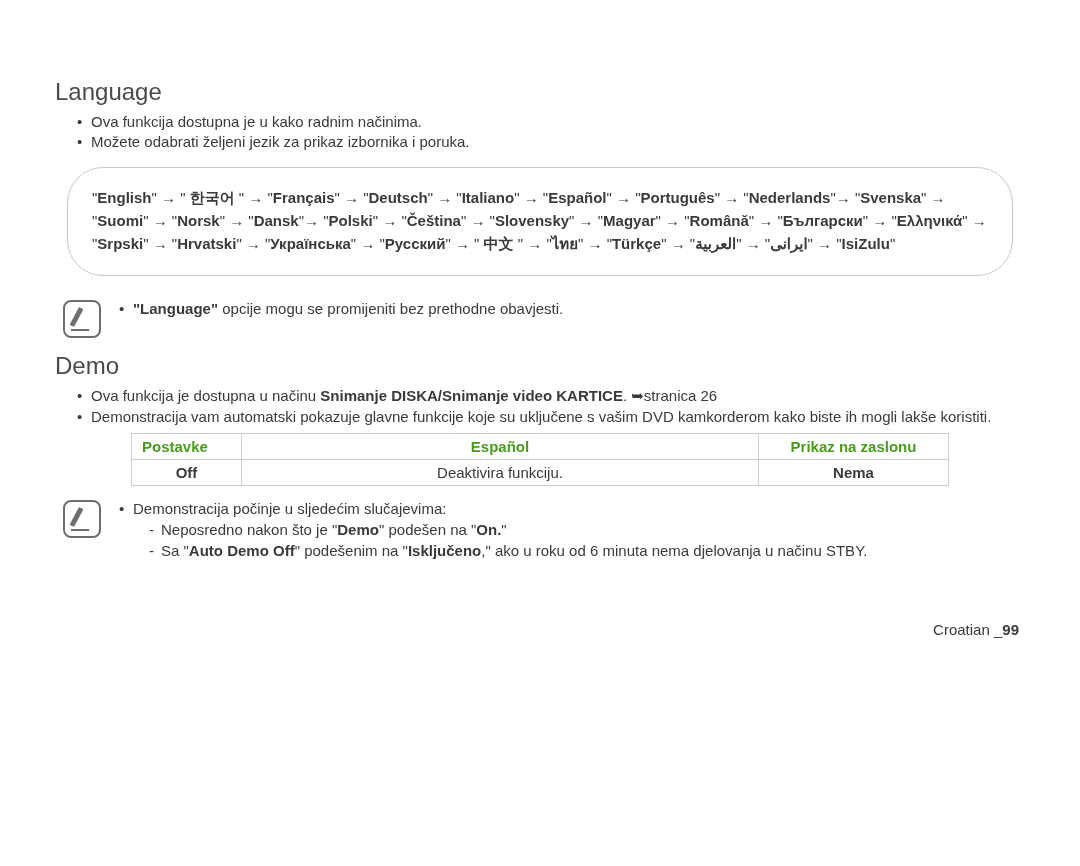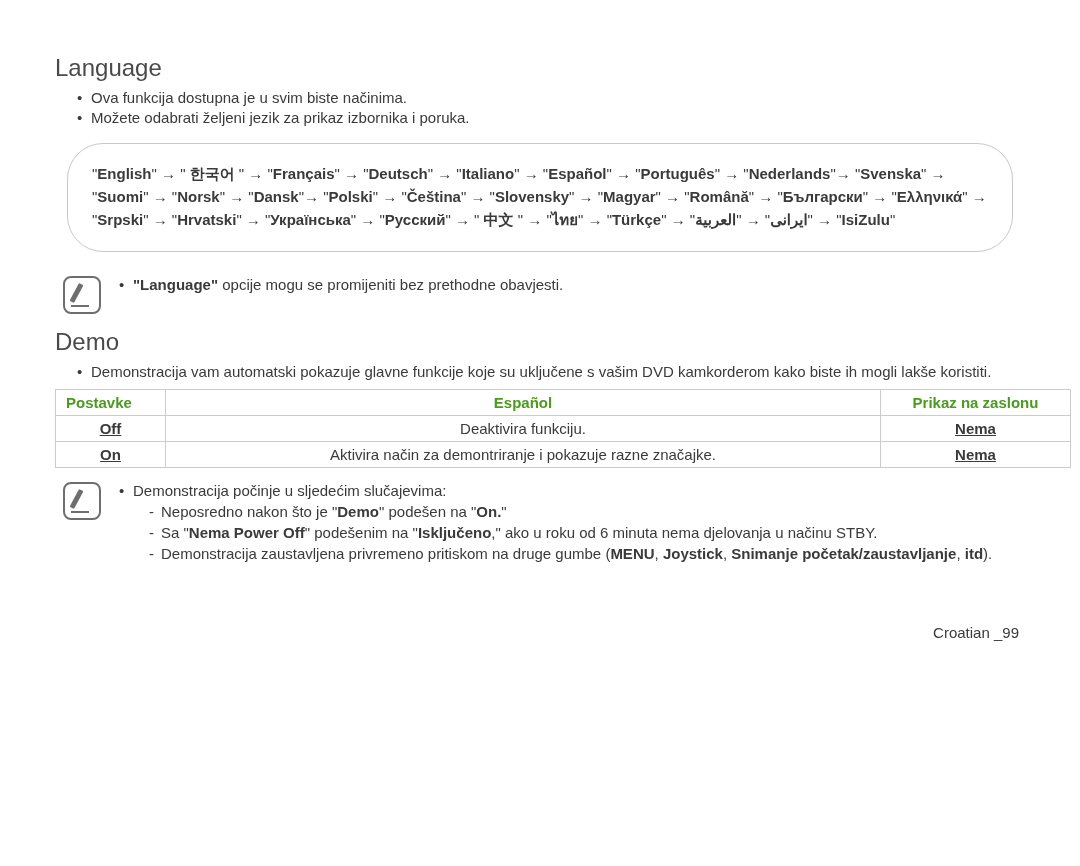--- a/index.html
+++ b/index.html
@@ -7,20 +7,21 @@
     padding: 0;
     background: #fff;
     font-family: Arial, Helvetica, sans-serif;
     color: #3a3a3a;
     width: 1080px;
     height: 866px;
     box-sizing: border-box;
   }
   .page {
     padding: 54px 55px 30px 55px;
+    margin-top: 24px;
   }
   .section-title {
     font-size: 24px;
     font-weight: 400;
     color: #4a4a4a;
     margin-bottom: 6px;
   }
   ul.bullets {
     list-style: none;
     margin: 0 0 14px 0;
@@ -125,21 +126,21 @@
     font-size: 15px;
     line-height: 1.35;
   }
   .demo-bullets li:before {
     content: "•";
     position: absolute;
     left: -14px;
   }
 
   table.demo-table {
-    width: 1016px;
+    width: 818px;
     margin: 6px auto 12px auto;
     border-collapse: collapse;
     font-size: 15px;
   }
   table.demo-table th, table.demo-table td {
     border: 1px solid #ccc;
     padding: 4px 10px;
     text-align: center;
   }
   table.demo-table th {
@@ -147,43 +148,42 @@
     font-weight: bold;
     text-align: center;
     background: #fff;
   }
   table.demo-table th:first-child {
     text-align: left;
   }
   table.demo-table td.center {
     text-align: center;
     font-weight: bold;
-    text-decoration: underline;
   }
   .col-a { width: 110px; }
   .col-c { width: 190px; }
 
   .footer {
     text-align: right;
     font-size: 15px;
     color: #3a3a3a;
     margin-top: 60px;
     padding-right: 6px;
   }
-  .footer .n { font-weight: normal; }
+  .footer .n { font-weight: bold; }
 </style>
 </head>
 <body>
 
 <div class="page">
 
   <div class="section-title">Language</div>
 
   <ul class="bullets">
-    <li>Ova funkcija dostupna je u svim biste načinima.</li>
+    <li>Ova funkcija dostupna je u kako radnim načinima.</li>
     <li>Možete odabrati željeni jezik za prikaz izbornika i poruka.</li>
   </ul>
 
   <div class="lang-box">
     <span>"<b>English</b>" → " <b>한국어</b> " → "<b>Français</b>" → "<b>Deutsch</b>" → "<b>Italiano</b>" → "<b>Español</b>" → "<b>Português</b>" → "<b>Nederlands</b>"→ "<b>Svenska</b>" → "<b>Suomi</b>" → "<b>Norsk</b>" → "<b>Dansk</b>"→ "<b>Polski</b>" → "<b>Čeština</b>" → "<b>Slovensky</b>" → "<b>Magyar</b>" → "<b>Română</b>" → "<b>Български</b>" → "<b>Ελληνικά</b>" → "<b>Srpski</b>" → "<b>Hrvatski</b>" → "<b>Українська</b>" → "<b>Русский</b>" → " <b>中文</b> " → "<b>ไทย</b>" → "<b>Türkçe</b>" → "<b>ایرانی</b>" → "<b>العربية</b>" → "<b>IsiZulu</b>"</span>
   </div>
 
   <div class="note-row">
     <div class="note-icon">
       <div class="pen"></div>
@@ -192,20 +192,21 @@
     <div class="note-body">
       <ul>
         <li><b>"Language"</b> opcije mogu se promijeniti bez prethodne obavjesti.</li>
       </ul>
     </div>
   </div>
 
   <div class="section-title">Demo</div>
 
   <ul class="demo-bullets">
+    <li>Ova funkcija je dostupna u načinu <b>Snimanje DISKA/Snimanje video KARTICE</b>. ➥stranica 26</li>
     <li>Demonstracija vam automatski pokazuje glavne funkcije koje su uključene s vašim DVD kamkorderom kako biste ih mogli lakše koristiti.</li>
   </ul>
 
   <table class="demo-table">
     <colgroup>
       <col class="col-a">
         <col>
         <col class="col-c">
     </colgroup>
     <thead>
@@ -214,41 +215,35 @@
         <th>Español</th>
         <th>Prikaz na zaslonu</th>
       </tr>
     </thead>
     <tbody>
       <tr>
         <td class="center">Off</td>
         <td>Deaktivira funkciju.</td>
         <td class="center">Nema</td>
       </tr>
-      <tr>
-        <td class="center">On</td>
-        <td>Aktivira način za demontriranje i pokazuje razne značajke.</td>
-        <td class="center">Nema</td>
-      </tr>
     </tbody>
   </table>
 
   <div class="note-row">
     <div class="note-icon">
       <div class="pen"></div>
         <div class="line"></div>
     </div>
     <div class="note-body">
       <ul>
         <li>
           <span>Demonstracija počinje u sljedećim slučajevima:</span>
           <div class="sublist">
             <p>Neposredno nakon što je "<b>Demo</b>" podešen na "<b>On.</b>"</p>
-            <p>Sa "<b>Nema Power Off</b>" podešenim na "<b>Isključeno</b>," ako u roku od 6 minuta nema djelovanja u načinu STBY.</p>
-            <p>Demonstracija zaustavljena privremeno pritiskom na druge gumbe (<b>MENU</b>, <b>Joystick</b>, <b>Snimanje početak/zaustavljanje</b>, <b>itd</b>).</p>
+            <p>Sa "<b>Auto Demo Off</b>" podešenim na "<b>Isključeno</b>," ako u roku od 6 minuta nema djelovanja u načinu STBY.</p>
           </div>
         </li>
       </ul>
     </div>
   </div>
 
   <div class="footer">
     <span>Croatian _</span><span class="n">99</span>
   </div>
 

